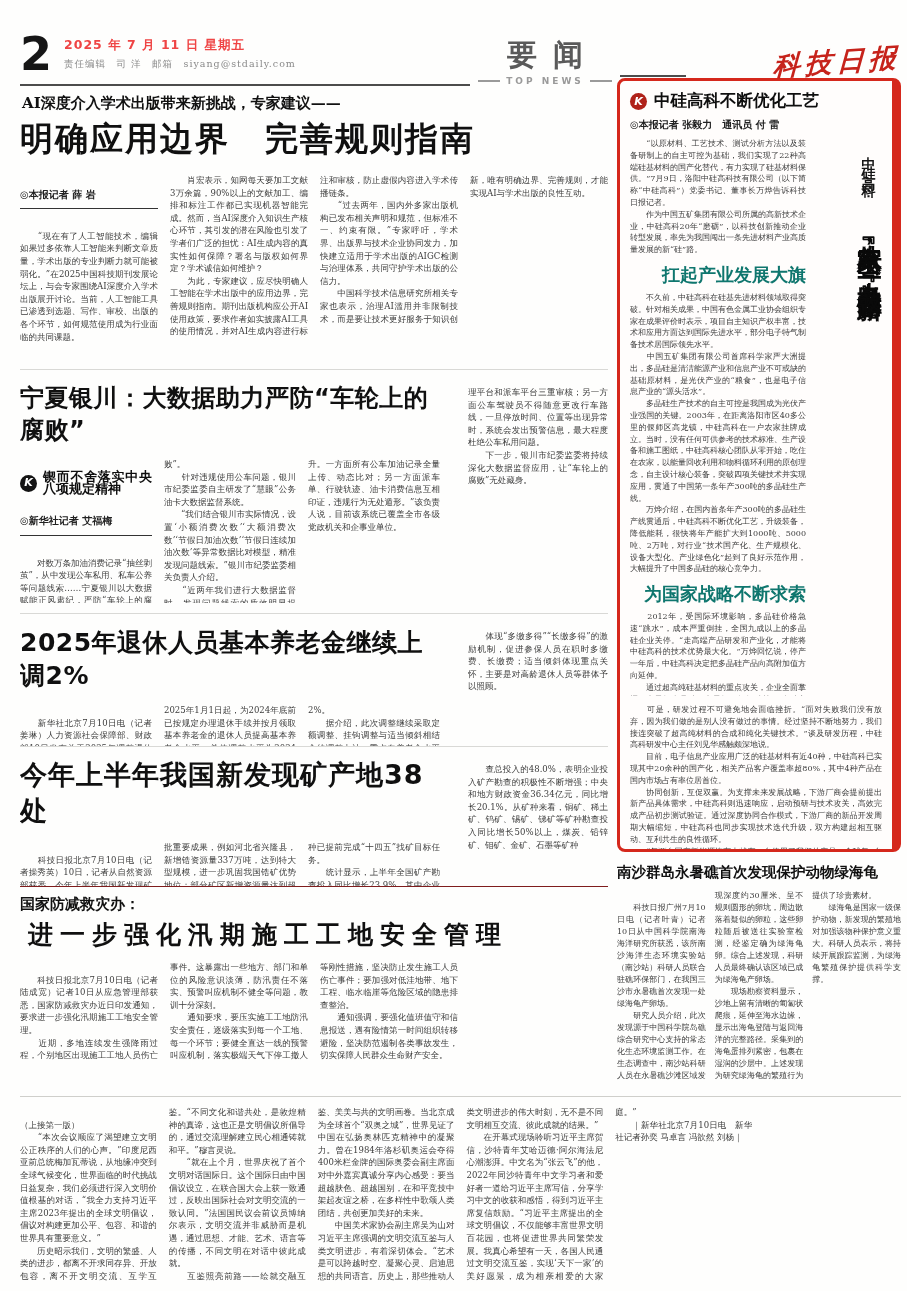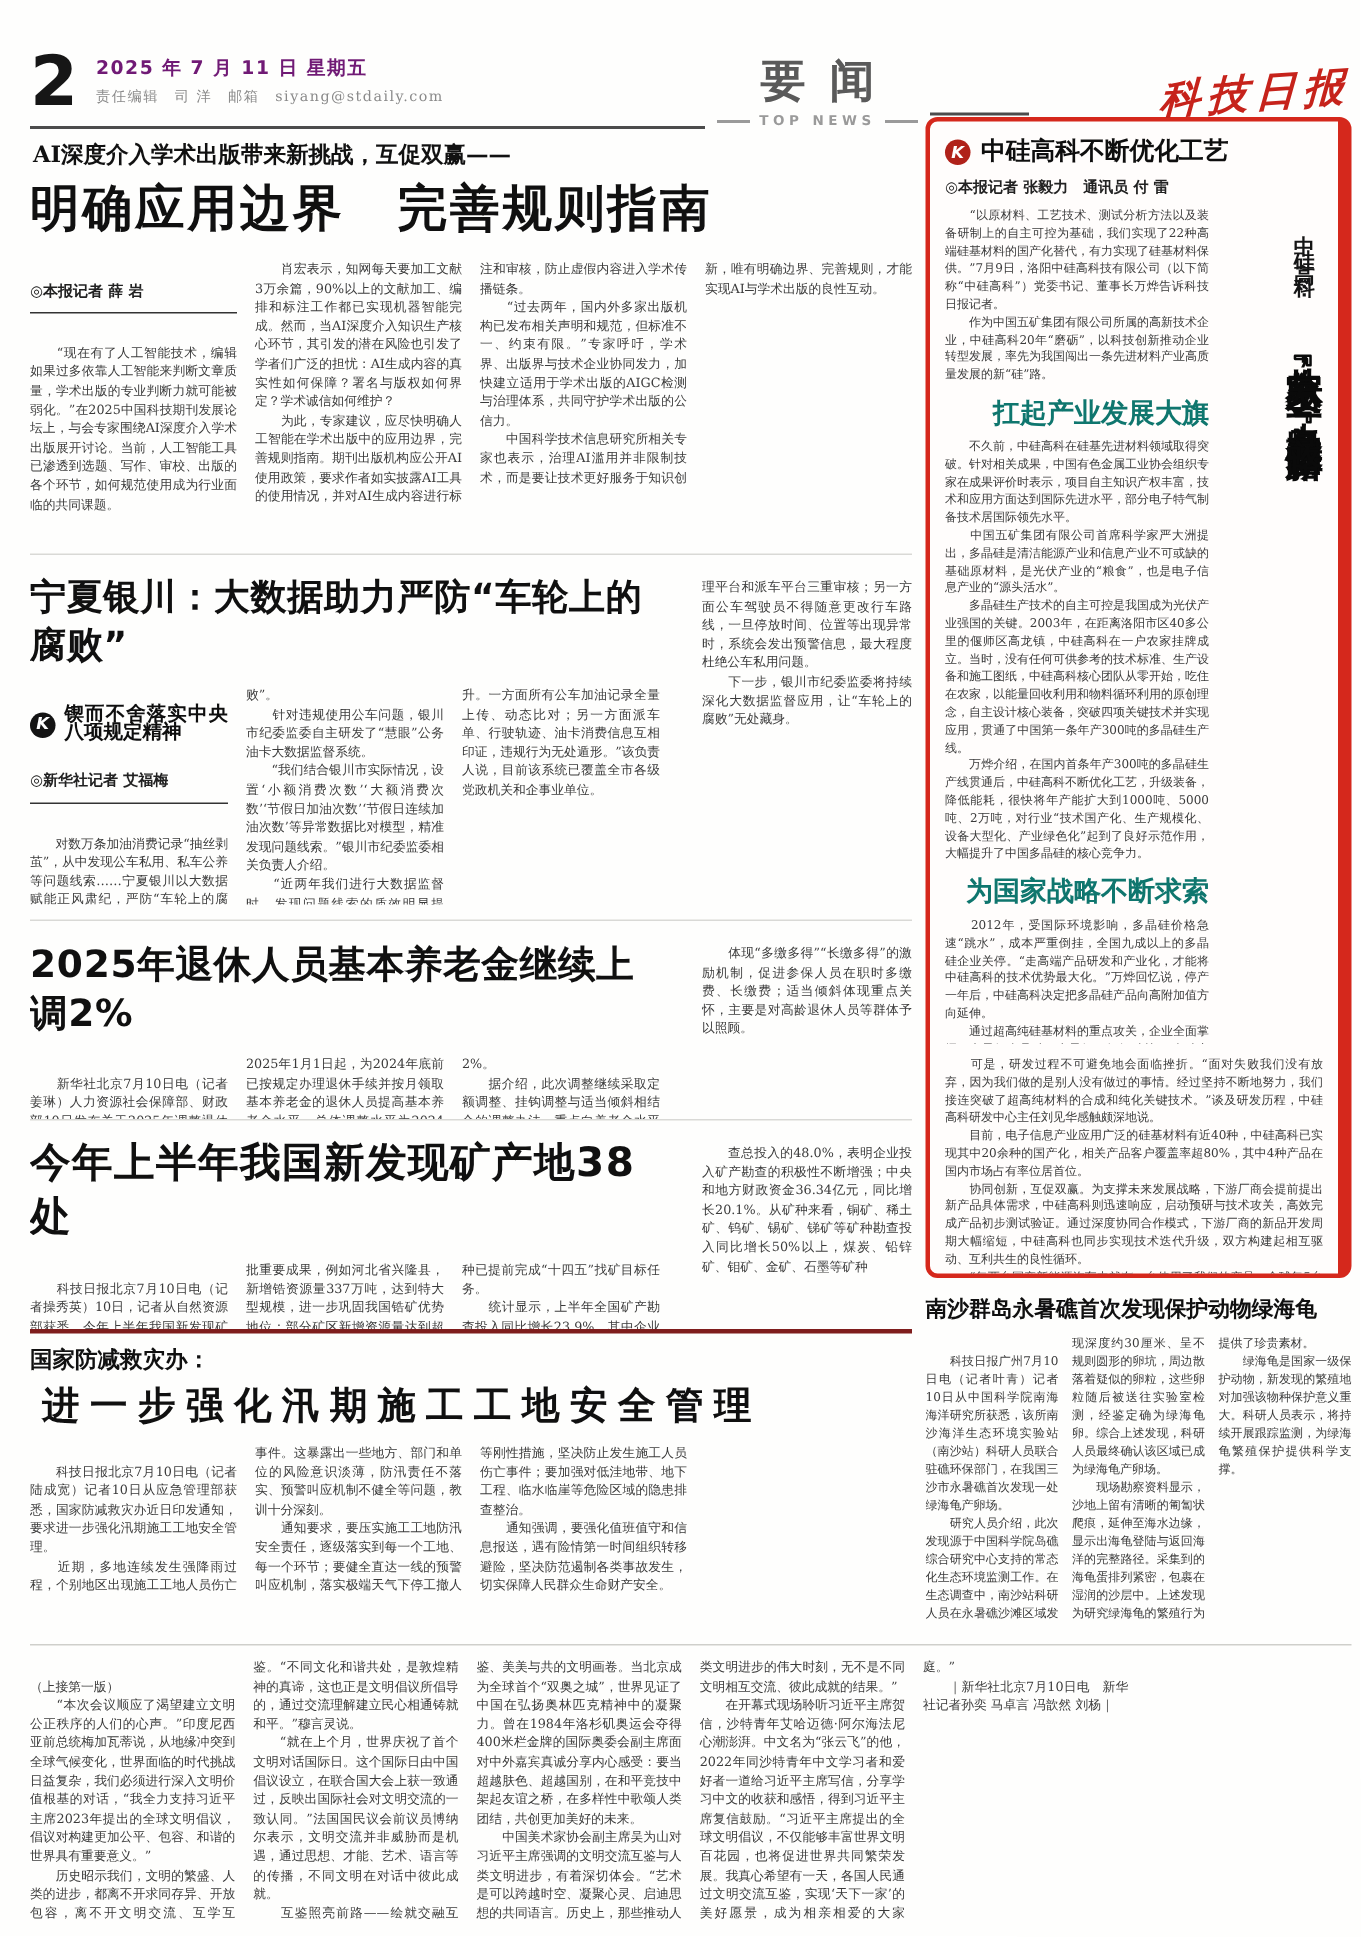--- a/index.html
+++ b/index.html
@@ -10,21 +10,21 @@
     background: #fefefd;
     font-family: "DejaVu Serif", serif;
     color: #2e2e2e;
     position: relative;
   }
   
   .header { display: flex; align-items: flex-end; height: 64px; margin-bottom: 6px; }
   .header-left { flex: 1; display: flex; align-items: center; gap: 12px; border-bottom: 2px solid #4c4c4c; padding-bottom: 9px; }
   .page-num { font-family: "DejaVu Sans", sans-serif; font-size: 46px; font-weight: 900; line-height: 0.9; color: #161616; }
   .date-block { display: flex; flex-direction: column; gap: 4px; }
-  .date-line { font-family: "DejaVu Sans", sans-serif; font-size: 12.5px; font-weight: 700; color: #701a75; letter-spacing: 1px; }
+  .date-line { font-family: "DejaVu Sans", sans-serif; font-size: 12.5px; font-weight: 700; color: #ef4444; letter-spacing: 1px; }
   .editor-line { font-size: 9.5px; color: #8a8a8a; letter-spacing: 1px; }
   .header-center { width: 150px; text-align: center; padding: 0 4px; }
   .section-title { font-family: "DejaVu Sans", sans-serif; font-size: 30px; font-weight: 900; color: #5a5a5a; letter-spacing: 16px; text-indent: 16px; line-height: 1; }
   .section-en { display: flex; align-items: center; justify-content: center; gap: 6px; margin-top: 6px; font-family: "DejaVu Sans", sans-serif; font-size: 9px; font-weight: 700; color: #9a9a9a; letter-spacing: 3px; }
   .section-en::before, .section-en::after { content: ""; width: 22px; height: 2px; background: #9a9a9a; }
   .header-mid-rule { width: 66px; border-bottom: 2px solid #4c4c4c; align-self: stretch; margin-bottom: 0; height: 55px; }
   .header-right { width: 215px; text-align: right; padding-bottom: 6px; }
   .masthead { display: inline-block; color: #c6231b; font-family: "DejaVu Serif", serif; font-style: italic; font-weight: 900; font-size: 27px; letter-spacing: 5px; transform: rotate(-4deg) skewX(-6deg); }
   
   .main { display: flex; gap: 9px; }
@@ -50,21 +50,21 @@
   .art-yinchuan { height: 234px; }
   .art-yinchuan h2 { font-size: 24px; font-weight: 900; letter-spacing: 0.5px; margin: 4px 0 12px; }
   .art-yinchuan .cols { column-count: 3; column-gap: 12px; height: 152px; }
   .art-pension { height: 133px; margin-top: 10px; }
   .art-pension h2 { font-size: 25px; font-weight: 900; letter-spacing: 0.5px; margin: 4px 0 12px; }
   .art-pension .cols { column-count: 3; column-gap: 12px; height: 72px; }
   .art-minerals { height: 140px; }
   .art-minerals h2 { font-size: 27px; font-weight: 900; letter-spacing: 1px; margin: 2px 0 12px; }
   .art-minerals .cols { column-count: 3; column-gap: 12px; height: 74px; }
   
-  .art-flood { height: 188px; border-top: 3px solid #7f1d1d; padding-top: 8px; overflow: hidden; }
+  .art-flood { height: 188px; border-top: 1px solid #7f1d1d; padding-top: 8px; overflow: hidden; }
   .art-flood .kicker { font-size: 15px; margin-bottom: 4px; }
   .art-flood h2 { font-size: 25px; font-weight: 900; letter-spacing: 7px; margin: 2px 0 10px 8px; }
   .art-flood .cols { column-count: 4; column-gap: 12px; height: 112px; }
   
   .red-box { border: 3px solid #d5281c; border-right-width: 9px; border-radius: 8px; background: #fffdfc; padding: 9px 10px 6px; height: 774px; overflow: hidden; }
   .tag-row { display: flex; align-items: center; gap: 7px; font-family: "DejaVu Sans", sans-serif; font-size: 16.5px; font-weight: 900; color: #0e0e0e; }
   .silicon-byline { font-size: 10px; font-weight: 700; color: #222; margin: 6px 0 6px; font-family: "DejaVu Sans", sans-serif; }
   .silicon-flex { display: flex; gap: 4px; }
   .silicon-narrow { flex: 1; height: 558px; overflow: hidden; }
   .silicon-narrow .bodytext, .silicon-bottom { font-size: 8px; line-height: 11.8px; }
@@ -102,21 +102,21 @@
     <div class="header-right">
       <span class="masthead">科技日报</span>
     </div>
   </div>
 
   <div class="main">
 
     <div class="left-region">
 
       <div class="art-ai">
-        <div class="kicker">AI深度介入学术出版带来新挑战，互促双赢——</div>
+        <div class="kicker">AI深度介入学术出版带来新挑战，专家建议——</div>
         <h1>明确应用边界　完善规则指南</h1>
         <div class="cols bodytext">
           <div class="byline-block">◎本报记者 薛 岩</div>
           <span>　　“现在有了人工智能技术，编辑如果过多依靠人工智能来判断文章质量，学术出版的专业判断力就可能被弱化。”在2025中国科技期刊发展论坛上，与会专家围绕AI深度介入学术出版展开讨论。当前，人工智能工具已渗透到选题、写作、审校、出版的各个环节，如何规范使用成为行业面临的共同课题。
 　　肖宏表示，知网每天要加工文献3万余篇，90%以上的文献加工、编排和标注工作都已实现机器智能完成。然而，当AI深度介入知识生产核心环节，其引发的潜在风险也引发了学者们广泛的担忧：AI生成内容的真实性如何保障？署名与版权如何界定？学术诚信如何维护？
 　　为此，专家建议，应尽快明确人工智能在学术出版中的应用边界，完善规则指南。期刊出版机构应公开AI使用政策，要求作者如实披露AI工具的使用情况，并对AI生成内容进行标注和审核，防止虚假内容进入学术传播链条。
 　　“过去两年，国内外多家出版机构已发布相关声明和规范，但标准不一、约束有限。”专家呼吁，学术界、出版界与技术企业协同发力，加快建立适用于学术出版的AIGC检测与治理体系，共同守护学术出版的公信力。
 　　中国科学技术信息研究所相关专家也表示，治理AI滥用并非限制技术，而是要让技术更好服务于知识创新，唯有明确边界、完善规则，才能实现AI与学术出版的良性互动。</span>
         </div>
       </div>

